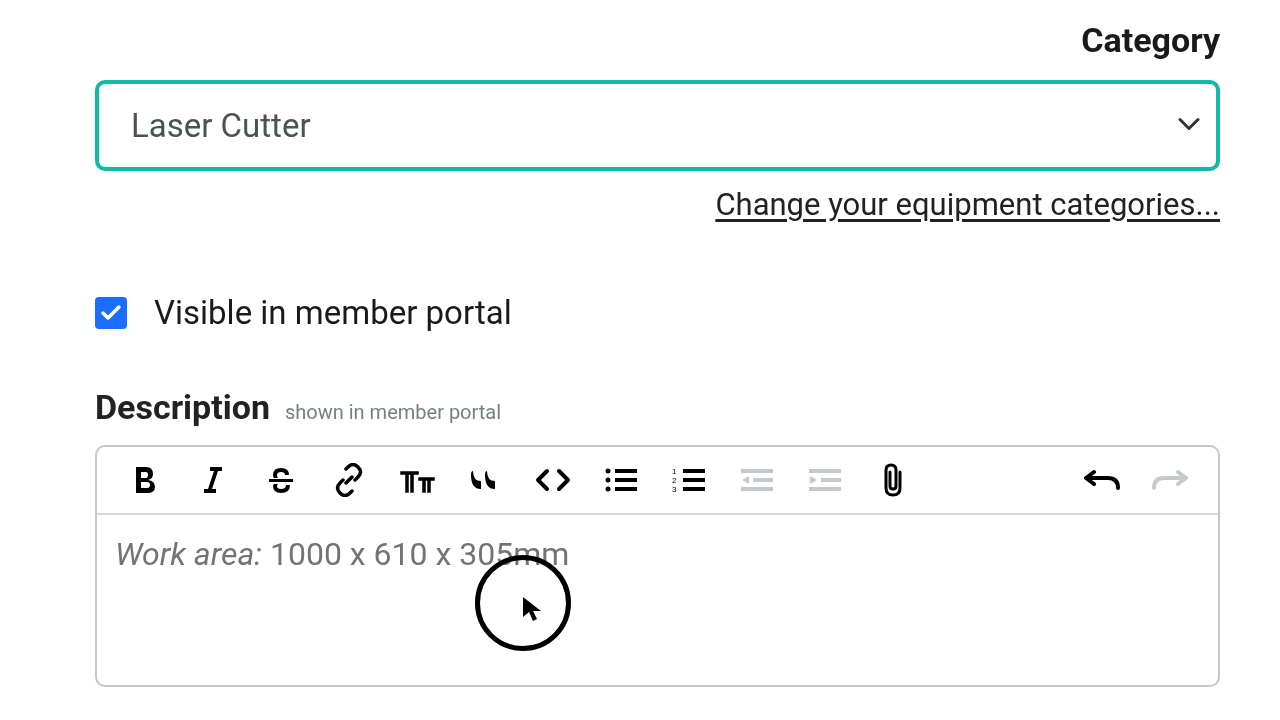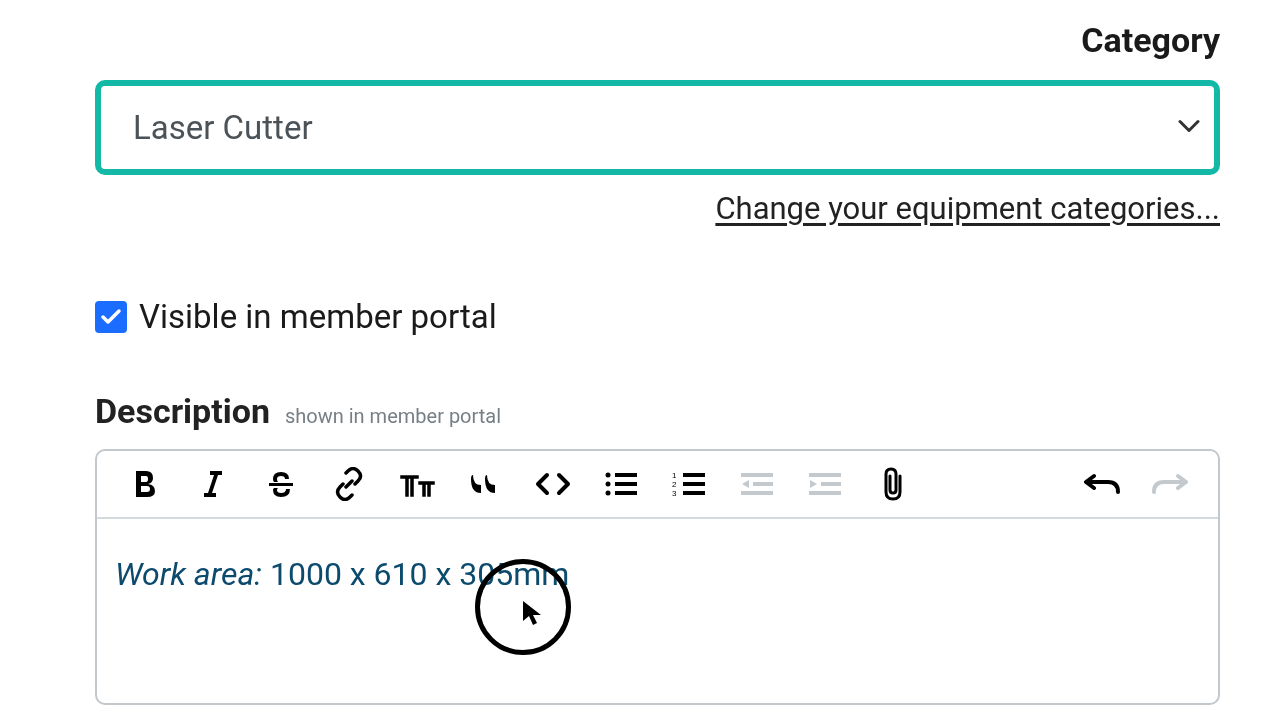--- a/index.html
+++ b/index.html
@@ -19,21 +19,21 @@
     margin-bottom: 20px;
     text-align: right;
   }
   .select-wrapper {
     position: relative;
     width: 100%;
     margin-bottom: 15px;
   }
   .select {
     width: 100%;
-    border: 6px solid #14b8a6;
+    border: 4px solid #14b8a6;
     border-radius: 10px;
     font-size: 33px;
     padding: 22px 50px 22px 32px;
     color: #4b5358;
     background: #fff;
     appearance: none;
     -webkit-appearance: none;
     cursor: pointer;
   }
   .select-caret {
@@ -50,21 +50,21 @@
     font-size: 31px;
     color: #222;
     text-decoration: underline;
     text-underline-offset: 4px;
     margin-bottom: 70px;
     cursor: pointer;
   }
   .checkbox-row {
     display: flex;
     align-items: center;
-    gap: 12px;
+    gap: 27px;
     margin-bottom: 55px;
   }
   .checkbox {
     width: 32px;
     height: 32px;
     background: #1a6dff;
     border-radius: 4px;
     display: flex;
     align-items: center;
     justify-content: center;
@@ -110,24 +110,24 @@
     height: 56px;
     display: flex;
     align-items: center;
     justify-content: center;
     cursor: pointer;
     color: #000;
   }
   .tb-btn.disabled { color: #c3c9cd; cursor: default; }
   .tb-spacer { flex: 1; }
   .editor-body {
-    padding: 36px 18px 110px 18px;
+    padding: 20px 18px 110px 18px;
     min-height: 170px;
     font-size: 32px;
-    color: #0c4a6e;
+    color: #737373;
     position: relative;
     cursor: text;
   }
   .editor-body .italic { font-style: italic; }
   .cursor-highlight {
     position: absolute;
     width: 96px;
     height: 96px;
     border: 5px solid #000;
     border-radius: 50%;

